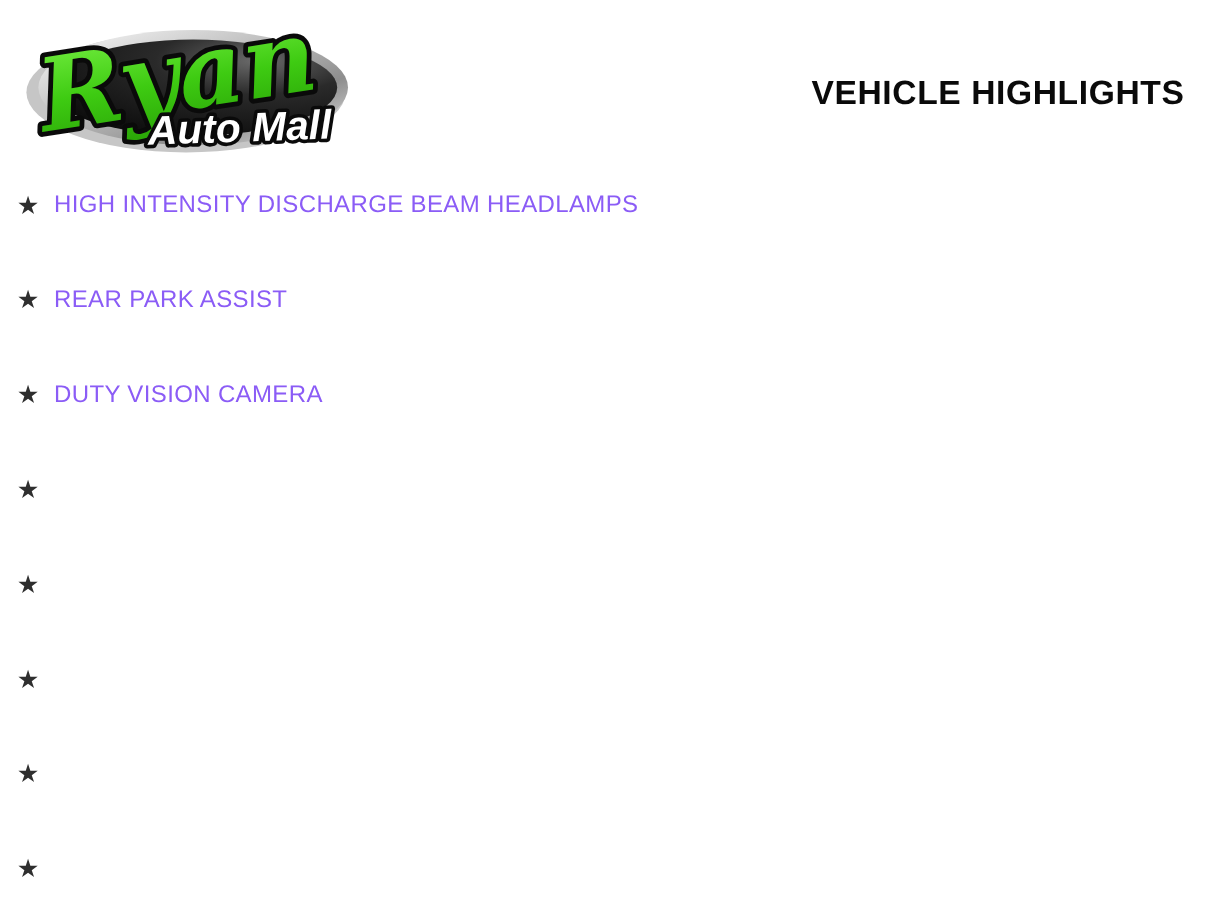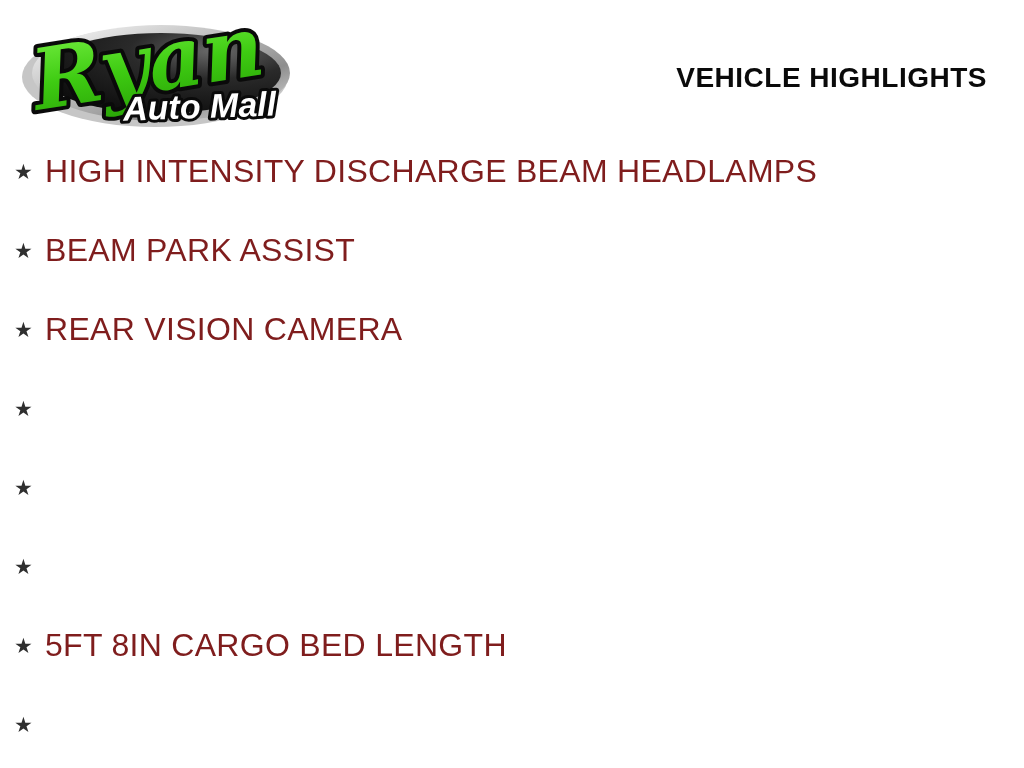--- a/index.html
+++ b/index.html
@@ -45,22 +45,22 @@
     height: 79px;
   }
   .star {
     width: 31px;
     font-size: 21px;
     color: #2f2f2f;
     flex: 0 0 31px;
     line-height: 1;
   }
   .highlight-text {
-    font-size: 32px;
-    color: #7f1d1d;
+    font-size: 20px;
+    color: #8b5cf6;
     letter-spacing: 0.3px;
     white-space: nowrap;
   }
 </style>
 </head>
 <body>
 
 <div class="page">
 
   <svg class="logo" viewBox="0 0 302 130" xmlns="http://www.w3.org/2000/svg" aria-hidden="true">
@@ -97,43 +97,42 @@
   <div class="page-title">VEHICLE HIGHLIGHTS</div>
 
   <div class="highlight-list">
     <div class="highlight-item">
       <span class="star">★</span>
       <span class="highlight-text">HIGH INTENSITY DISCHARGE BEAM HEADLAMPS</span>
     </div>
 
     <div class="highlight-item">
       <span class="star">★</span>
-      <span class="highlight-text">BEAM PARK ASSIST</span>
+      <span class="highlight-text">REAR PARK ASSIST</span>
     </div>
 
     <div class="highlight-item">
       <span class="star">★</span>
-      <span class="highlight-text">REAR VISION CAMERA</span>
+      <span class="highlight-text">DUTY VISION CAMERA</span>
     </div>
 
     <div class="highlight-item">
       <span class="star">★</span>
     </div>
 
     <div class="highlight-item">
       <span class="star">★</span>
     </div>
 
     <div class="highlight-item">
       <span class="star">★</span>
     </div>
 
     <div class="highlight-item">
       <span class="star">★</span>
-      <span class="highlight-text">5FT 8IN CARGO BED LENGTH</span>
     </div>
 
     <div class="highlight-item">
       <span class="star">★</span>
     </div>
   </div>
 
 </div>
 
 </body></html>

